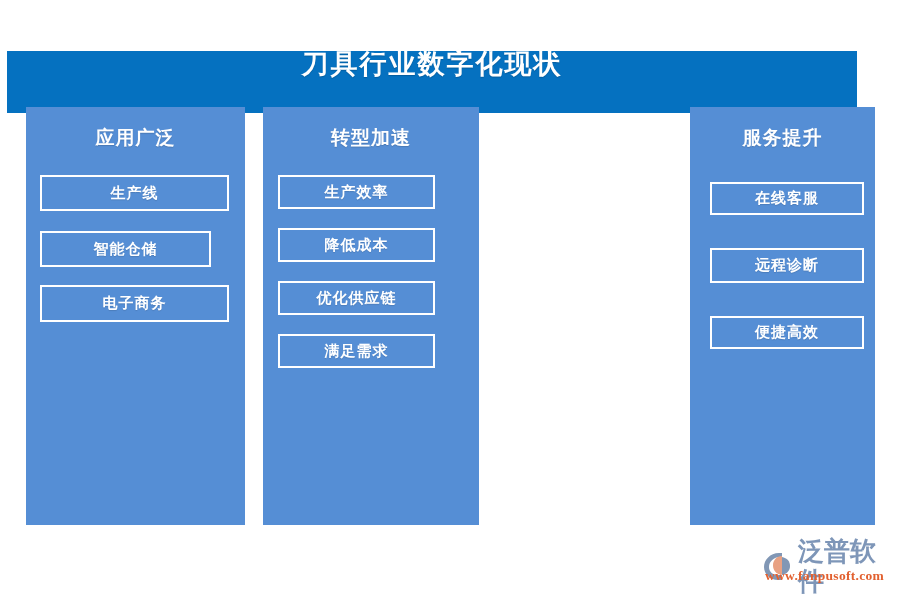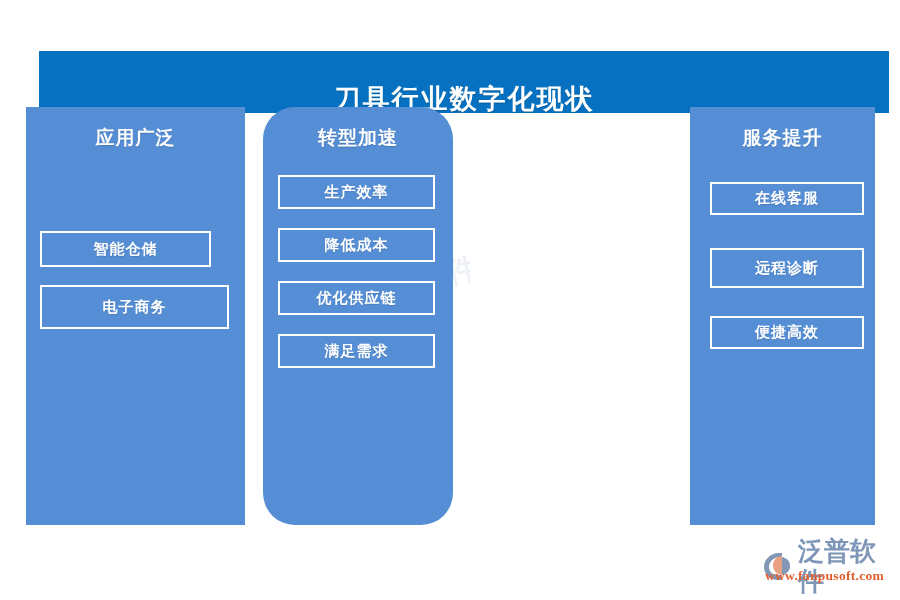--- a/index.html
+++ b/index.html
@@ -30,27 +30,27 @@
     top: 250px;
     width: 170px;
     height: 95px;
     opacity: 0.30;
     pointer-events: none;
   }
 
   
   .banner {
     position: absolute;
-    left: 39px;
+    left: 7px;
     top: 51px;
     width: 850px;
     height: 62px;
     background: #0571c0;
     display: flex;
-    align-items: flex-end;
+    align-items: flex-start;
     justify-content: center;
   }
   .banner-title {
     color: #ffffff;
     font-size: 27px;
     font-weight: bold;
     letter-spacing: 2px;
     line-height: 1;
     text-shadow: 0 1px 1px rgba(0,0,0,0.18);
   }
@@ -83,21 +83,21 @@
     justify-content: center;
     color: #ffffff;
     font-size: 15px;
     font-weight: bold;
     letter-spacing: 1px;
     text-shadow: 0 1px 1px rgba(0,0,0,0.12);
   }
 
   
   #panel-0 { left: 26px;  width: 219px; text-decoration: underline; }
-  #panel-1 { left: 263px; width: 190px; border-radius: 32px; }
+  #panel-1 { left: 263px; width: 216px; }
   #panel-2 { left: 473px; width: 204px; }
   #panel-3 { left: 690px; width: 185px; }
 
   
   .logo {
     position: absolute;
     left: 762px;
     top: 536px;
     width: 132px;
     height: 52px;
@@ -147,37 +147,38 @@
       </g>
     </svg>
   </div>
 
   <div class="banner">
     <div class="banner-title">刀具行业数字化现状</div>
   </div>
 
   <div class="panel" id="panel-0">
     <div class="panel-header">应用广泛</div>
+    <div class="item-box" style="left:14px; top:68px; width:189px; height:36px;">生产线</div>
     <div class="item-box" style="left:14px; top:124px; width:171px; height:36px;">智能仓储</div>
-    <div class="item-box" style="left:14px; top:178px; width:189px; height:44px;">电子商务</div>
+    <div class="item-box" style="left:14px; top:178px; width:189px; height:37px;">电子商务</div>
   </div>
 
   <div class="panel" id="panel-1">
     <div class="panel-header">转型加速</div>
     <div class="item-box" style="left:15px; top:68px; width:157px; height:34px;">生产效率</div>
     <div class="item-box" style="left:15px; top:174px; width:157px; height:34px;">优化供应链</div>
     <div class="item-box" style="left:15px; top:121px; width:157px; height:34px;">降低成本</div>
     <div class="item-box" style="left:15px; top:227px; width:157px; height:34px;">满足需求</div>
   </div>
 
 
   <div class="panel" id="panel-3">
     <div class="panel-header">服务提升</div>
     <div class="item-box" style="left:20px; top:75px; width:154px; height:33px;">在线客服</div>
-    <div class="item-box" style="left:20px; top:141px; width:154px; height:40px;">远程诊断</div>
+    <div class="item-box" style="left:20px; top:141px; width:154px; height:35px;">远程诊断</div>
     <div class="item-box" style="left:20px; top:209px; width:154px; height:33px;">便捷高效</div>
   </div>
 
   <div class="logo">
     <div class="logo-row">
       <span class="logo-mark">
         <svg viewBox="0 0 34 30" width="34" height="30" xmlns="http://www.w3.org/2000/svg">
           <path d="M17 2 C8 2 2 9 2 16 C2 23 8 29 16 29 L20 29 L20 24 L16 24 C10.5 24 7 20.5 7 16 C7 10.5 12 6 18 6 L20 6 L20 2 Z" fill="#8197b5"></path>
           <path d="M20 5 C14.8 5 11 9.2 11 14.5 C11 19.2 14.2 23 18.6 23.6 L20 23.8 Z" fill="#e8a183"></path>
           <path d="M20 6 L20 24 C25 23 28 19.5 28 15 C28 10.2 25 7 20 6 Z" fill="#8197b5"></path>

